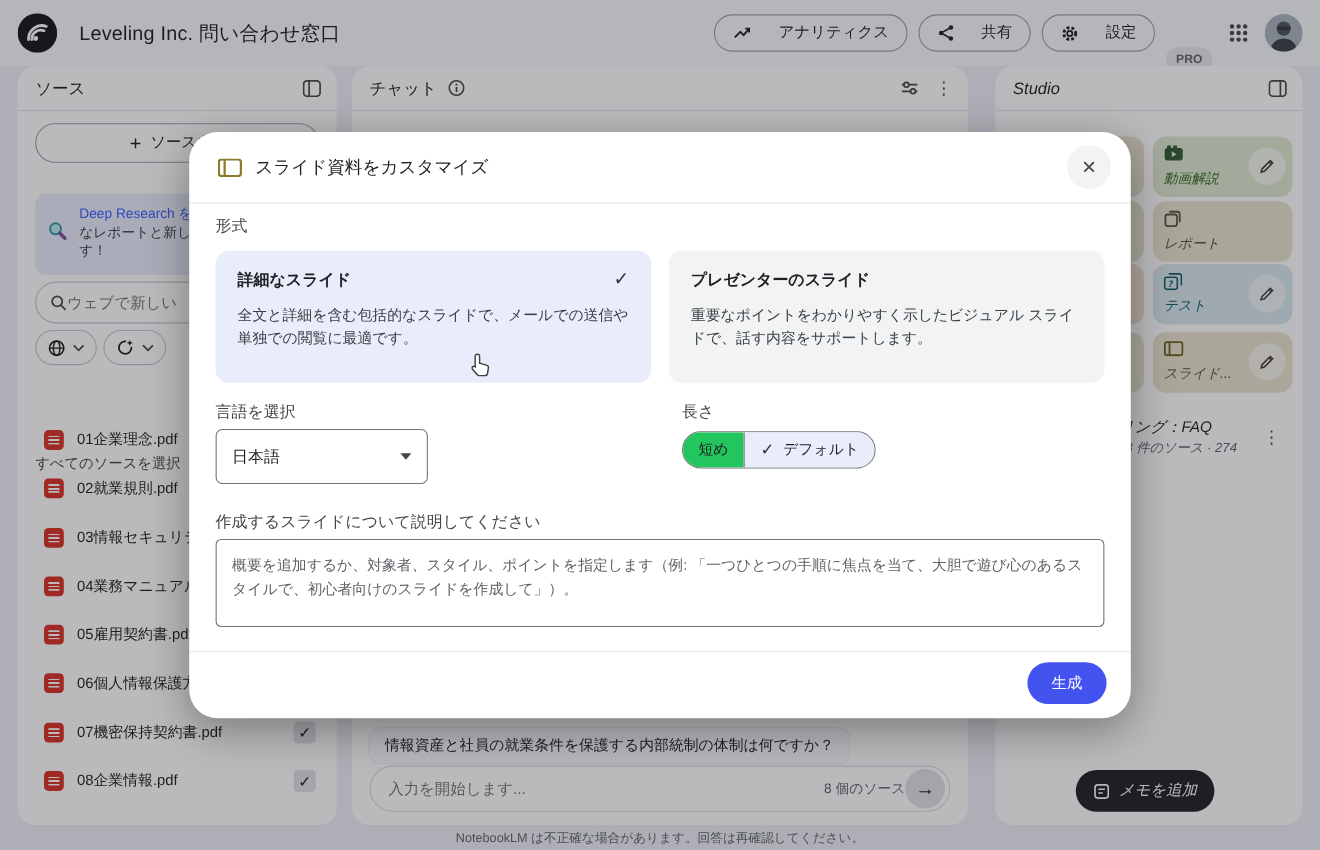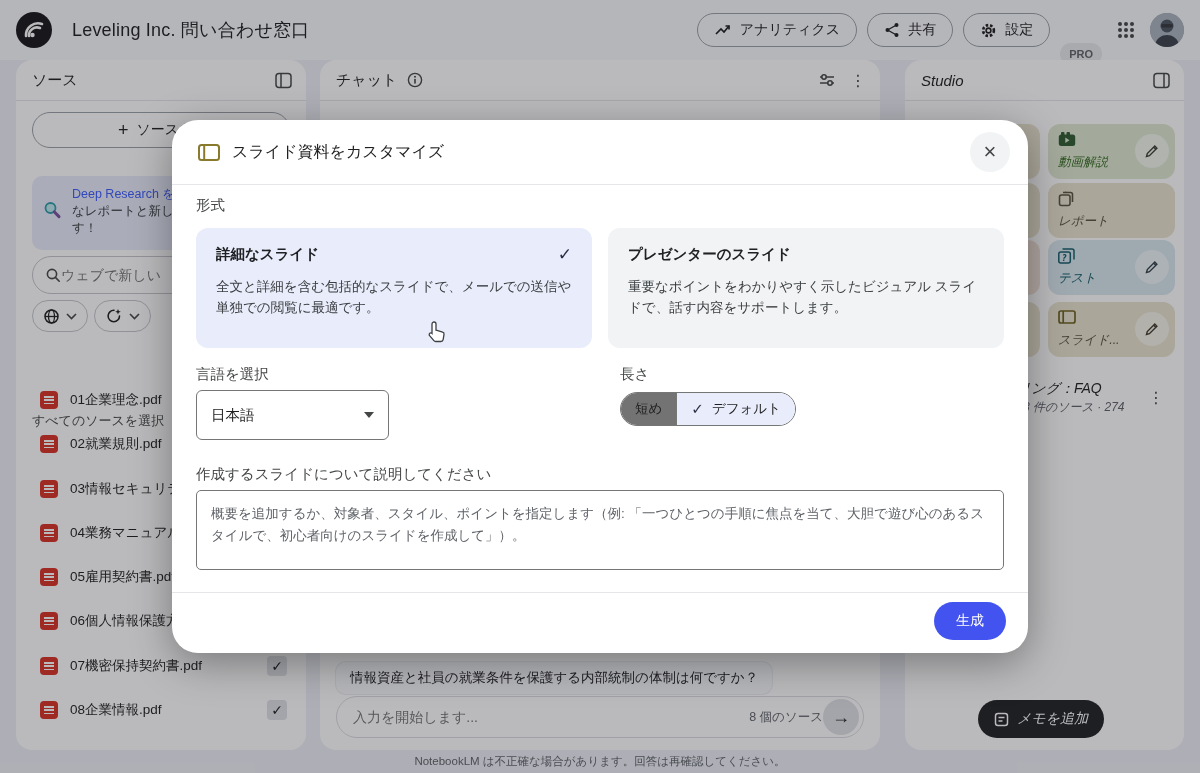--- a/index.html
+++ b/index.html
@@ -6,21 +6,21 @@
   html,body { background:#e7e9ef; }
   body { font-family:"Liberation Sans","DejaVu Sans",sans-serif; }
   .app { position:relative; width:1200px; height:773px; background:#eef0f6; overflow:hidden; }
   .abs { position:absolute; }
 
   
   .topbar { left:0; top:0; width:1200px; height:60px; background:#f8f9fd; display:flex; align-items:center; }
   .logo { width:36px; height:36px; margin-left:16px; }
   .nb-title { margin-left:20px; font-size:18px; color:#1f1f1f; letter-spacing:.2px; }
   .top-actions { margin-left:auto; display:flex; align-items:center; gap:10px; padding-right:16px; }
-  .pill-btn { display:flex; align-items:center; gap:8px; height:34px; padding:0 16px; border:1px solid #9aa0a6; border-radius:18px; font-size:14px; color:#1f1f1f; background:transparent; cursor:pointer; }
+  .pill-btn { display:flex; align-items:center; gap:24px; height:34px; padding:0 16px; border:1px solid #9aa0a6; border-radius:18px; font-size:14px; color:#1f1f1f; background:transparent; cursor:pointer; }
   .pro-badge { height:22px; padding:0 9px; border-radius:11px; background:#e6e8ea; font-size:11px; font-weight:bold; color:#5f6368; display:flex; align-items:center;margin-top:48px; }
   .avatar { width:34px; height:34px; border-radius:50%; background:#9aa2ad; overflow:hidden; position:relative; }
   .avatar svg { position:absolute; left:0; top:0; }
 
   
   .panel { background:#ffffff; border-radius:16px; }
   .panel-head { height:40px; display:flex; align-items:center; padding:0 14px 0 16px; }
   .panel-title { font-size:15px; color:#1f1f1f; }
   .panel-divider { position:absolute; left:0; top:40px; width:100%; height:1px; background:#e4e6ea; }
   .hicon { margin-left:auto; display:flex; align-items:center; gap:14px; }
@@ -73,21 +73,21 @@
   .m-label { position:absolute; font-size:14.5px; color:#444746; }
   .fmt-card { position:absolute; top:108px; width:396px; height:120px; border-radius:12px; padding:17px 20px; }
   .fmt-card.sel { background:#e9ecfa; }
   .fmt-card.unsel { background:#f1f3f4; }
   .fmt-title { font-size:14.5px; font-weight:bold; color:#202124; }
   .fmt-desc { margin-top:12px; font-size:13.5px; line-height:21px; color:#3c4043; }
   .fmt-check { position:absolute; right:20px; top:16px; font-size:17px; font-weight:bold; color:#2a2f45; }
   .lang-select { position:absolute; left:24px; top:270px; width:193px; height:50px; border:1px solid #747775; border-radius:6px; display:flex; align-items:center; padding:0 14px; font-size:14.5px; color:#1f1f1f; }
   .caret { margin-left:auto; width:0; height:0; border-left:5px solid transparent; border-right:5px solid transparent; border-top:6px solid #444746; }
   .seg { position:absolute; left:448px; top:272px; height:34px; display:flex; border:1px solid #747775; border-radius:17px; overflow:hidden; }
-  .seg-opt { display:flex; align-items:center; padding:0 14px; font-size:13.5px; color:#1f1f1f; background:#737373; }
+  .seg-opt { display:flex; align-items:center; padding:0 14px; font-size:13.5px; color:#1f1f1f; background:#22c55e; }
   .seg-opt.sel { background:#e9ecfa; gap:8px; border-left:1px solid #747775; }
   .seg-check { font-size:15px; font-weight:bold; color:#2a2f45; }
   .m-textarea { position:absolute; left:24px; top:370px; width:808px; height:80px; border:1px solid #747775; border-radius:5px; padding:12px 14px; font-size:13.5px; line-height:22px; color:#5f6368; resize:none; outline:none; font-family:inherit; background:#fff; }
   .m-textarea::placeholder { color:#5f6368; }
   .gen-btn { position:absolute; right:22px; top:482px; height:38px; padding:0 22px; border-radius:19px; background:#4253f0; color:#fff; font-size:14px; display:flex; align-items:center; }
 
   .cursor { z-index:300; }
   svg { display:block; }
 </style>
 </head>

